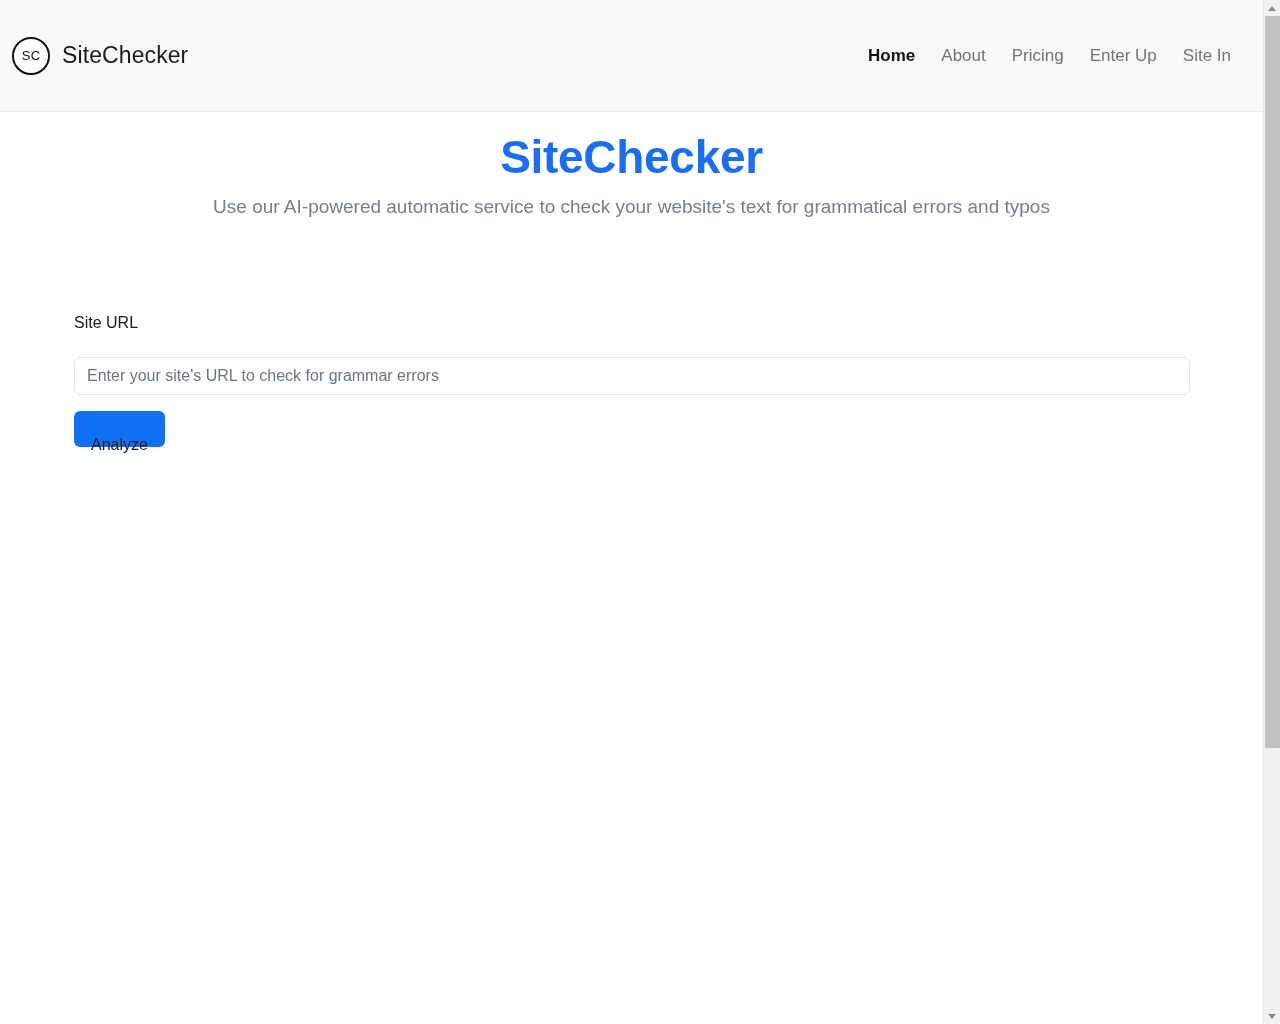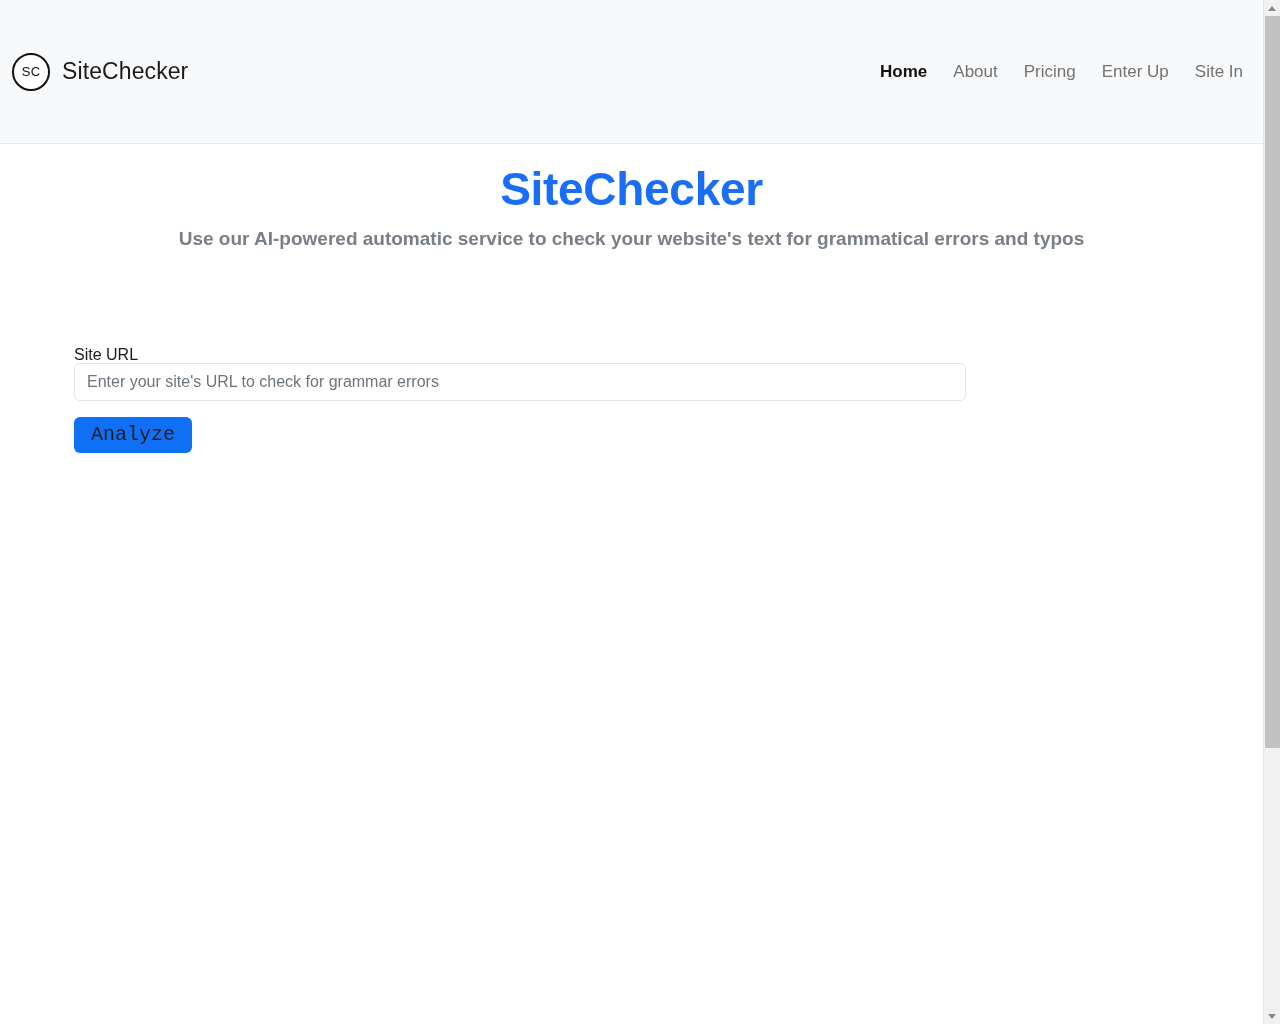--- a/index.html
+++ b/index.html
@@ -29,21 +29,21 @@
     width: 1263px;
     height: 1024px;
     background: #ffffff;
     overflow: hidden;
   }
 
   
   .navbar {
     position: relative;
     width: 100%;
-    height: 144px;
+    height: 112px;
     background: #f8f9fa;
     border-bottom: 1px solid #e7e9ec;
     display: flex;
     align-items: center;
     justify-content: space-between;
     padding: 0 10px 0 10px;
   }
 
   .brand {
     display: flex;
@@ -77,21 +77,21 @@
     font-size: 23px;
     font-weight: 400;
     color: #1b1b1b;
     letter-spacing: 0.1px;
     white-space: nowrap;
   }
 
   .nav-links {
     display: flex;
     gap: 0;
-    margin-right: 4px;
+    margin-right: 16px;
   }
 
   .nav-link {
     font-size: 17px;
     color: #737373;
     text-decoration: none;
     padding: 0 13px;
     white-space: nowrap;
     line-height: 1;
   }
@@ -117,65 +117,65 @@
     line-height: 1.2;
     font-weight: 700;
     color: #1a6ef5;
     letter-spacing: -0.3px;
   }
 
   .hero-subtitle {
     margin: 9px 0 0 0;
     font-size: 19px;
     line-height: 1.4;
-    font-weight: 700;
+    font-weight: 400;
     color: #787f87;
   }
 
   
   .form-wrap {
     margin-top: 94px;
     padding-left: 74px;
     padding-right: 73px;
   }
 
   .field-label {
     display: block;
     font-size: 16px;
     color: #1b1b1b;
-    margin: 0 0 0 0;
+    margin: 0 0 26px 0;
     line-height: 1;
   }
 
   .url-input {
     display: block;
-    width: 892px;
+    width: 1116px;
     height: 38px;
     padding: 6px 12px;
     font-size: 16px;
     font-family: "Liberation Sans", sans-serif;
     color: #1b1b1b;
     background: #ffffff;
     border: 1px solid #e3e5e8;
     border-radius: 6px;
     outline: none;
   }
 
   .url-input::placeholder {
     color: #6c757d;
     opacity: 1;
   }
 
   .analyze-btn {
     margin-top: 16px;
     display: inline-block;
     height: 36px;
-    padding: 0 17px;
-    font-size: 20px;
-    font-family: Liberation Mono, monospace;
+    padding: 16px 17px;
+    font-size: 16px;
+    font-family: Liberation Sans, sans-serif;
     color: #1b1b1b;
     background: #1070f5;
     border: none;
     border-radius: 6px;
     cursor: pointer;
     line-height: 36px;
   }
 
   
   .scrollbar {

